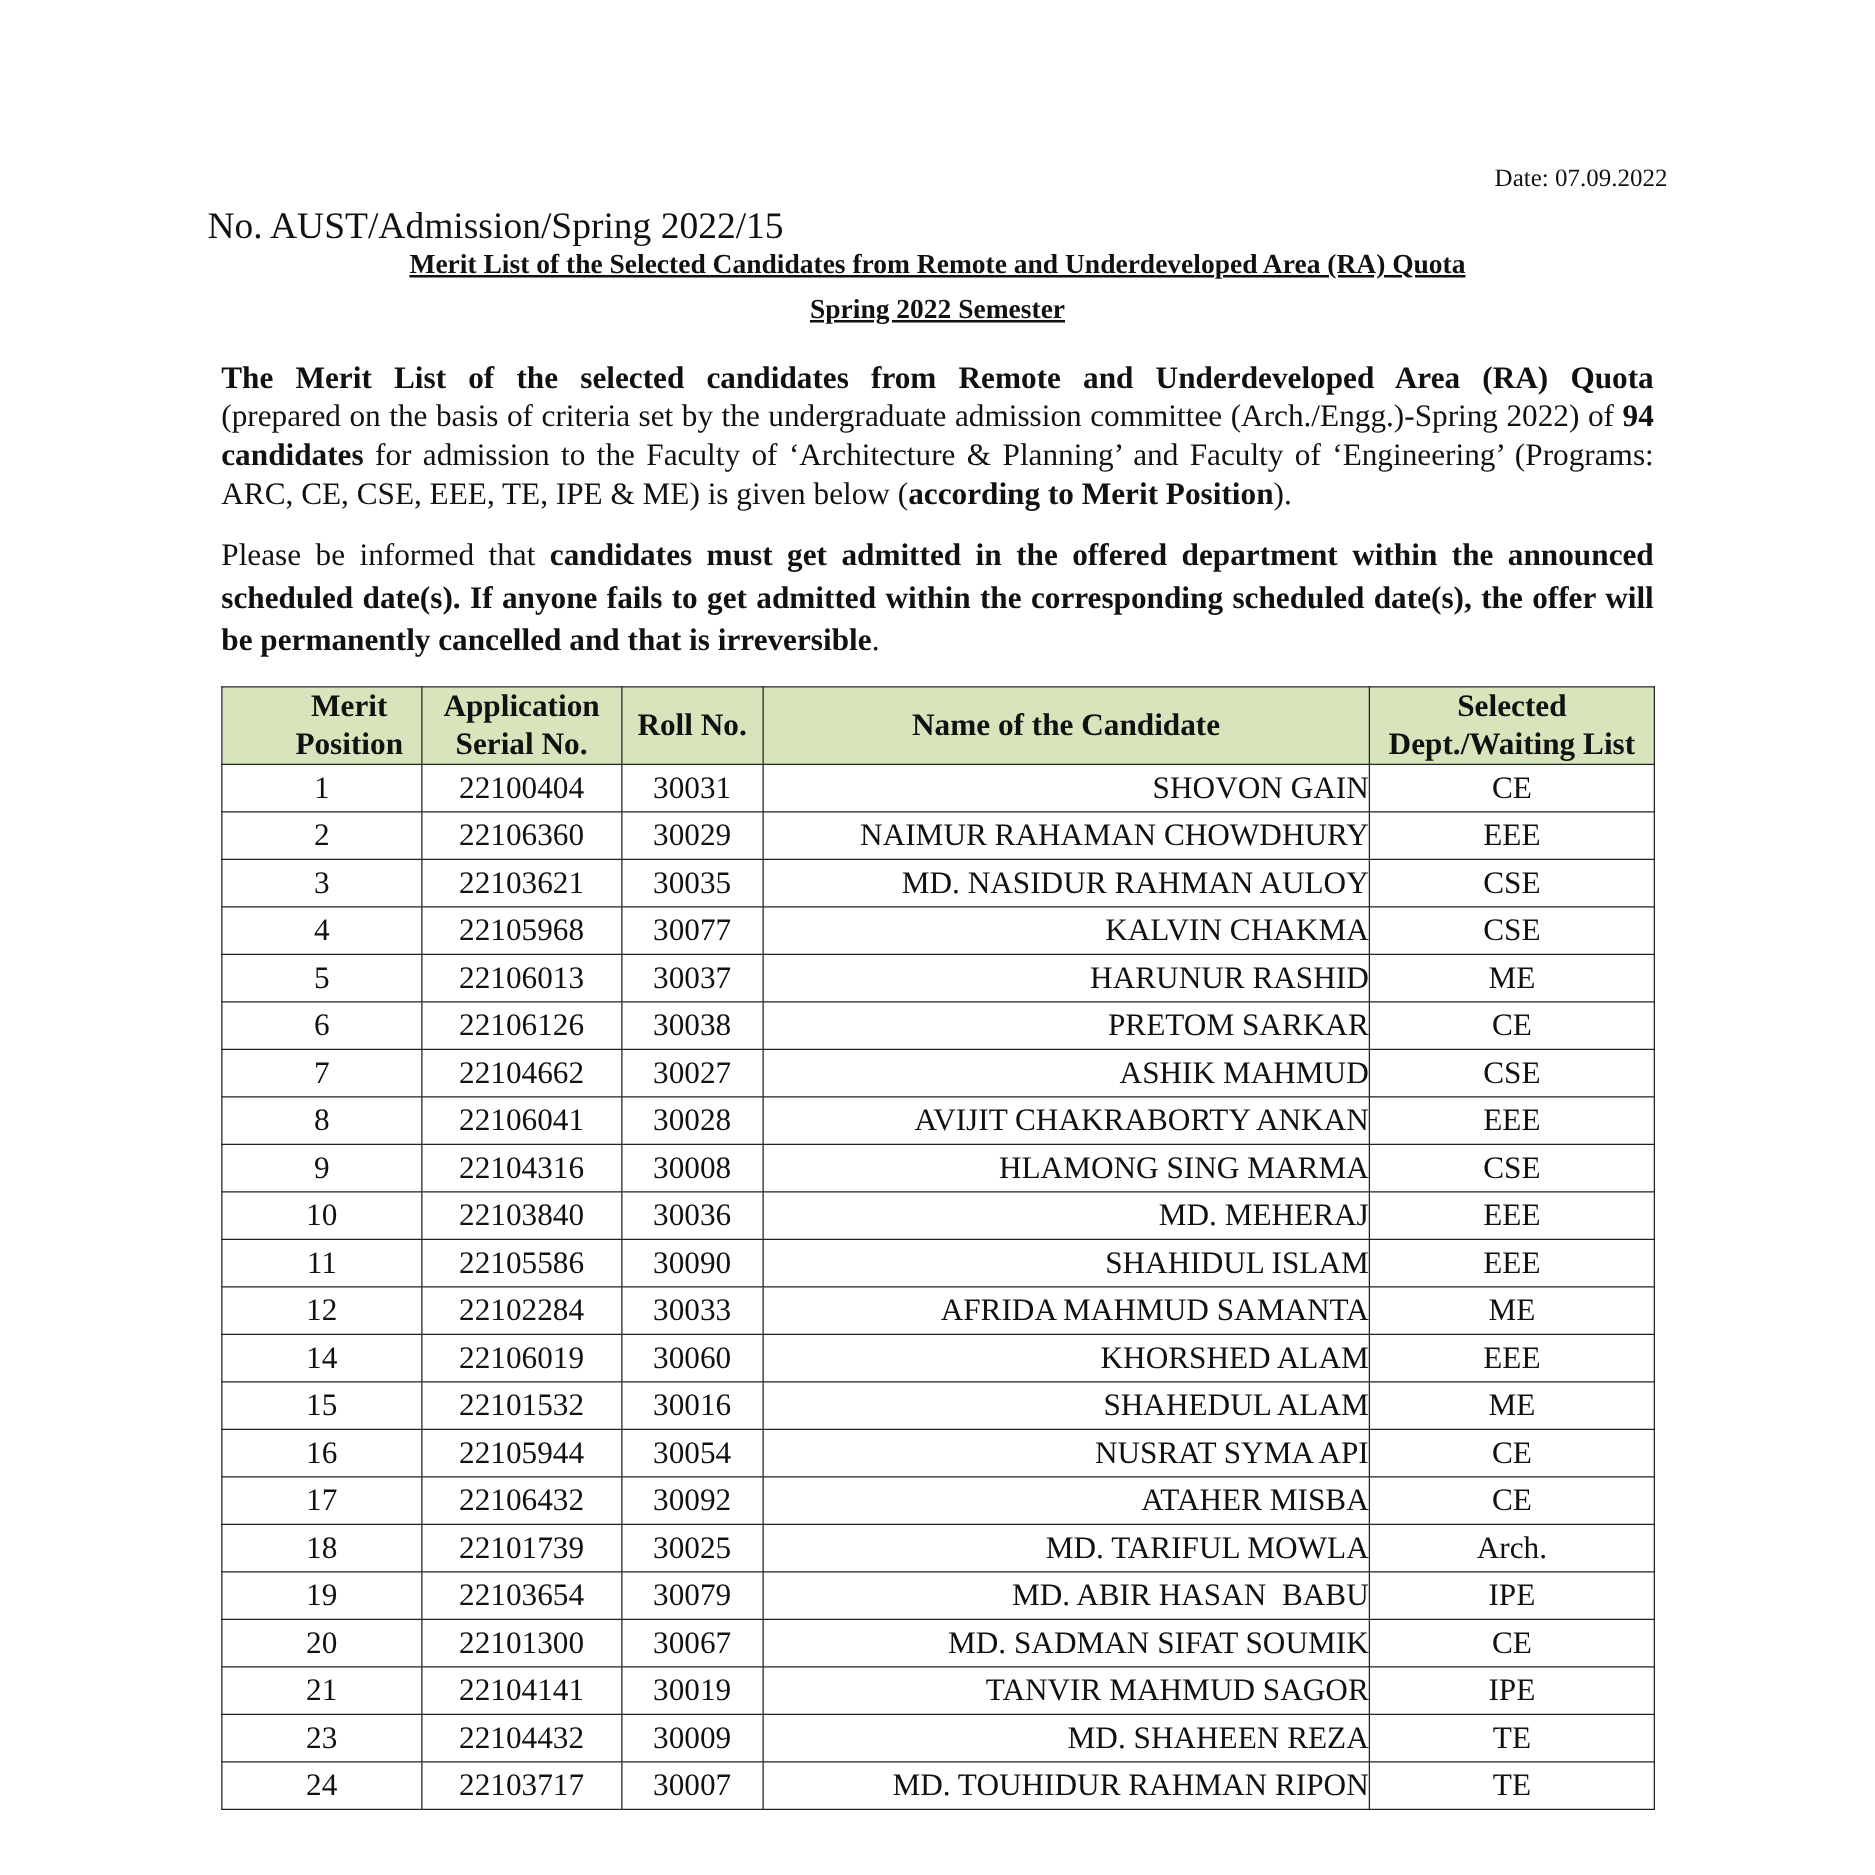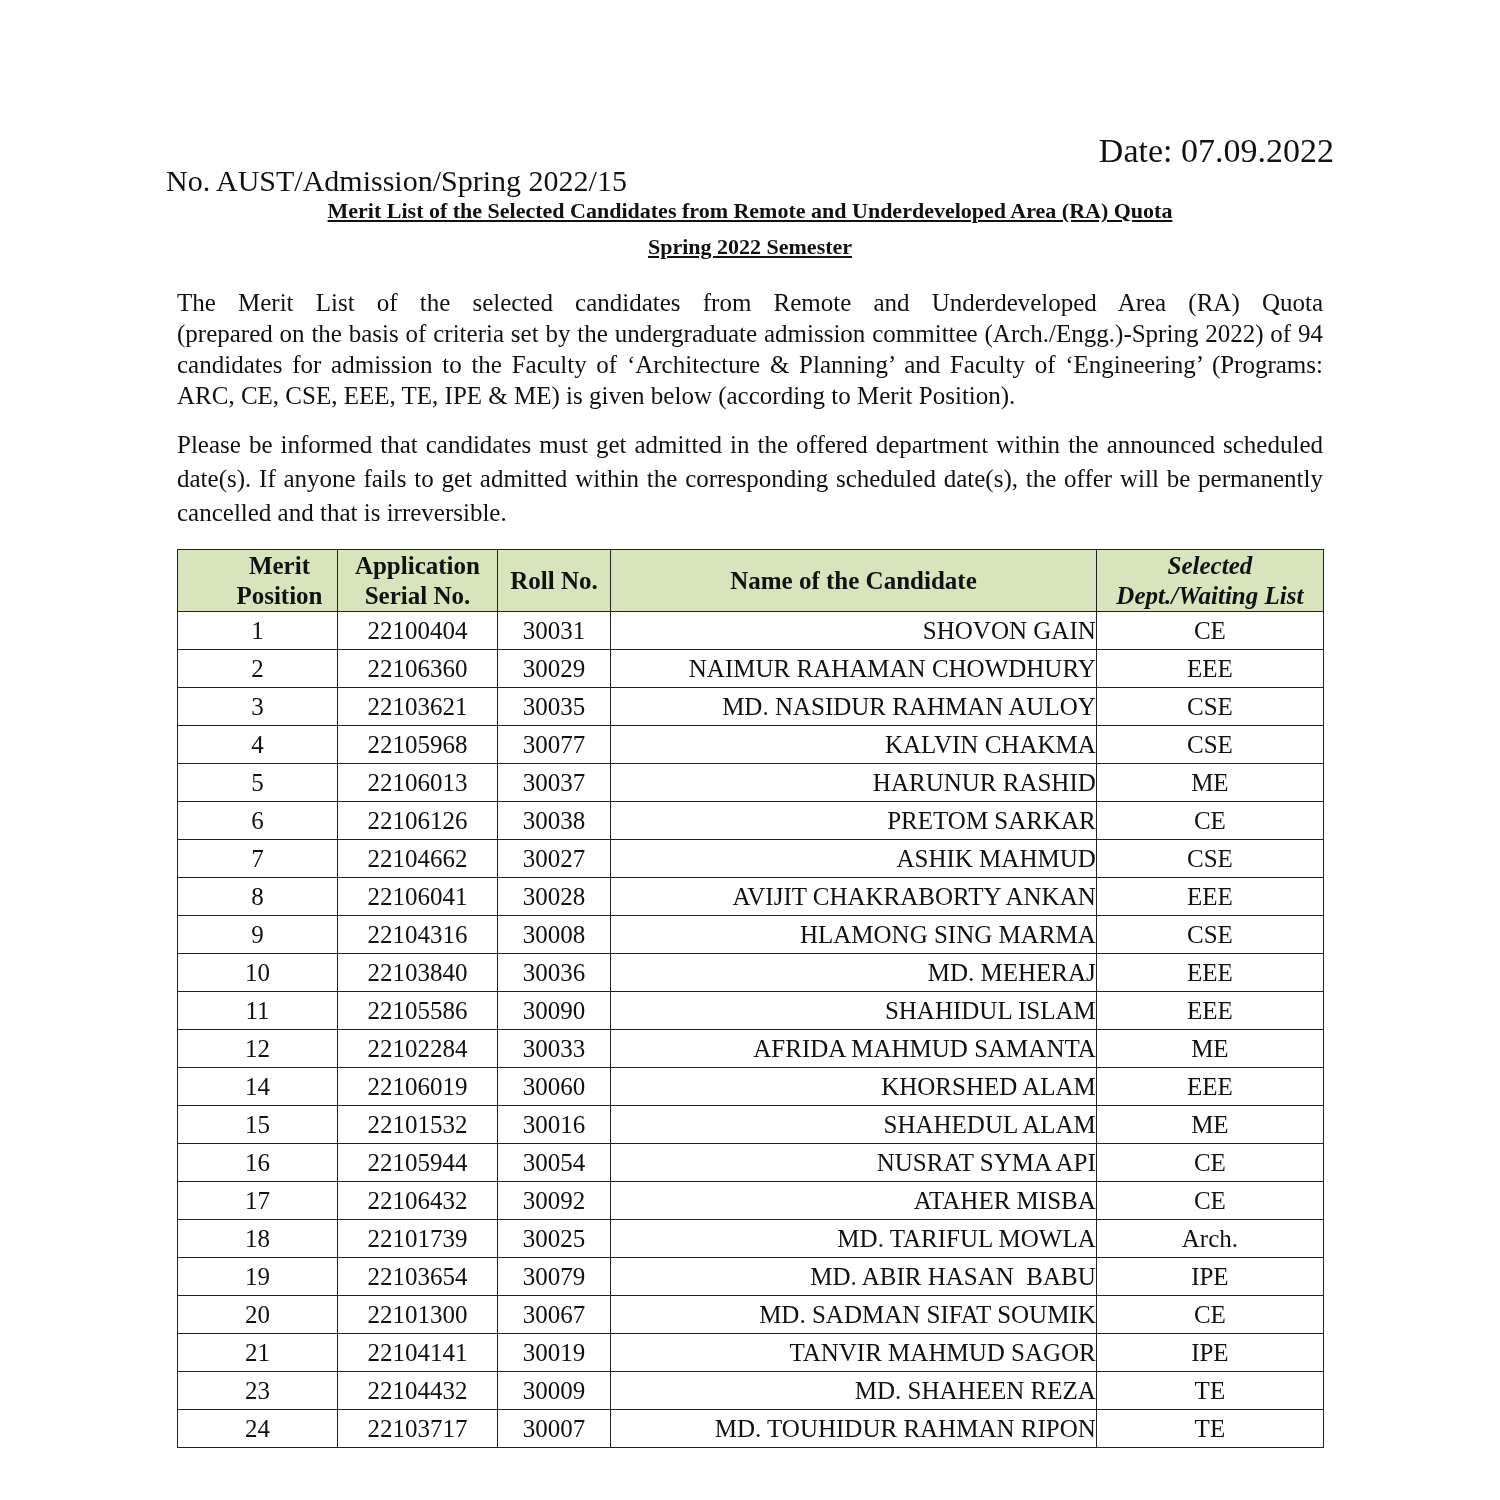--- a/index.html
+++ b/index.html
@@ -1,48 +1,48 @@
 <!DOCTYPE html>
 <html><head>
   <meta charset="utf-8">
   <style>
     html, body { margin: 0; padding: 0; background: #ffffff; }
     body {
       width: 1500px; height: 1500px; overflow: hidden; position: relative;
       font-family: "Liberation Serif", serif; color: #111;
     }
     .ref { position: absolute; left: 166px; top: 132px; font-size: 30px; margin-top: 32px; }
-    .date { position: absolute; right: 166px; top: 132px; font-size: 34px; }
+    .date { position: absolute; right: 166px; top: 132px; font-size: 20px; }
     .title {
       position: absolute; left: 0; width: 1500px; text-align: center;
       font-weight: bold; font-size: 22px; text-decoration: underline;
     }
     .t1 { top: 198px; }
     .t2 { top: 234px; }
     .para {
       position: absolute; left: 177px; width: 1146px; font-size: 25px;
       text-align: justify; text-align-last: left; line-height: 31px;
     }
     .p1 { top: 287px; }
     .p2 { top: 428px; line-height: 34px; }
     .p1 .firstline { text-align-last: justify; display: block; }
-    b { font-weight: normal; }
+    b { font-weight: bold; }
     table {
       position: absolute; left: 177px; top: 549px;
       border-collapse: collapse; width: 1147px; font-size: 25px;
     }
     th, td { border: 1px solid #222; padding: 0; }
     th {
       background: #d8e4bc; font-weight: bold; height: 61px; line-height: 30px;
       text-align: center; vertical-align: middle;
     }
     td { height: 37px; text-align: center; vertical-align: middle; }
     td.name { text-align: right; padding-left: 13px; white-space: pre; }
     .c1 { width: 120px; padding-left: 44px; } .c2 { width: 165px; } .c3 { width: 121px; }
-    .c4 { width: 496px; } .c5 { width: 241px; font-style: italic; }
+    .c4 { width: 496px; } .c5 { width: 241px; }
   </style>
 </head>
 <body>
 
 <div class="ref">No. AUST/Admission/Spring 2022/15</div>
 <div class="date">Date:  07.09.2022</div>
 
 <div class="title t1">Merit List of the Selected Candidates from Remote and Underdeveloped Area (RA) Quota</div>
 <div class="title t2">Spring 2022 Semester</div>
 

